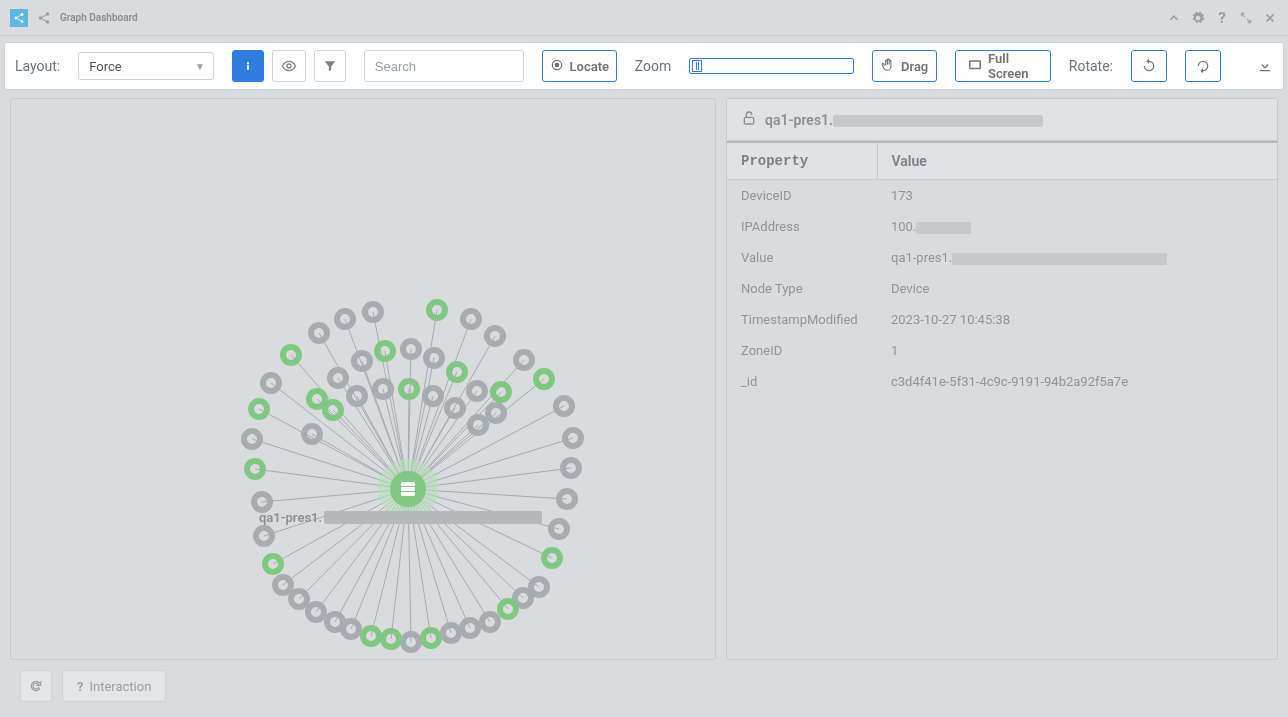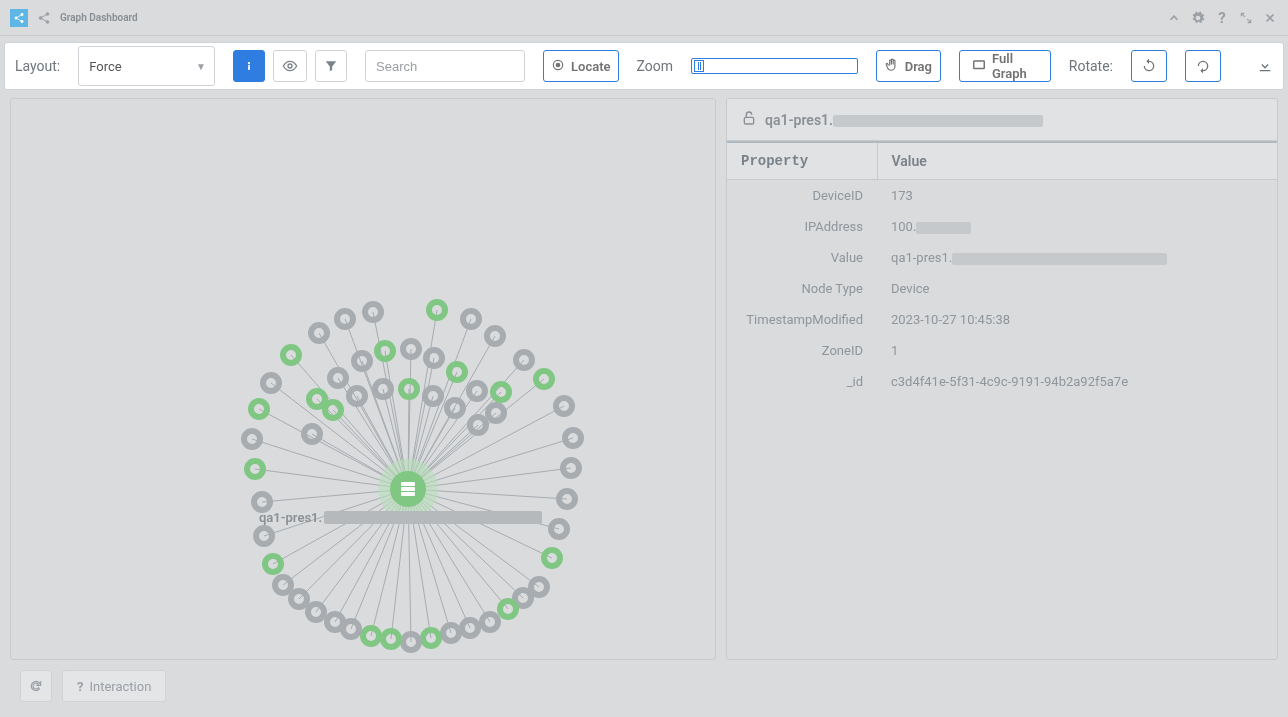--- a/index.html
+++ b/index.html
@@ -48,21 +48,21 @@
     margin: 6px 4px 8px 4px;
     border-radius: 3px;
     height: 48px;
     display: flex;
     align-items: center;
     padding: 0 10px;
     gap: 18px;
   }
   .tb-label { color: #6f767d; font-size: 14px; }
   .tb-select {
-    width: 160px; height: 40px;
+    width: 160px; height: 28px;
     border: 1px solid #cfd3d7;
     border-radius: 3px;
     background: #fff;
     display: flex;
     align-items: center;
     padding: 0 10px;
     color: #555;
     font-size: 13px;
     position: relative;
     cursor: pointer;
@@ -182,21 +182,21 @@
     padding: 10px 14px;
     font-size: 14px;
   }
   .prop-table th:first-child { width: 150px; border-right: 1px solid #c8cacc; font-family: Liberation Mono, monospace; }
   .prop-table td {
     padding: 8px 14px;
     color: #8e969d;
     font-size: 13px;
     vertical-align: middle;
   }
-  .prop-table td:first-child { width: 150px; text-align: right; }
+  .prop-table td:first-child { width: 150px; }
   .footer {
     display: flex;
     gap: 10px;
     padding: 10px 20px;
     align-items: center;
   }
   .footer .tb-btn { background: #e3e5e7; color: #9aa0a6; }
   .footer .tb-btn.labelled { gap: 6px; padding: 0 14px; font-weight: 400; }
   
   .graph-svg { position: absolute; inset: 0; width: 100%; height: 100%; }
@@ -323,21 +323,21 @@
     </span>
     <span>Drag</span>
   </div>
 
   <div class="tb-btn blue-outline">
     <span>
       <svg width="14" height="14" viewBox="0 0 24 24" fill="none" stroke="currentColor" stroke-width="2.5">
           <rect x="3" y="5" width="18" height="13" rx="1"></rect>
         </svg>
     </span>
-    <span>Full Graph</span>
+    <span>Full Screen</span>
   </div>
 
   <span class="tb-label">Rotate:</span>
   <div class="tb-btn blue-outline" style="min-width:36px;padding:0;">
     <svg width="16" height="16" viewBox="0 0 24 24" fill="none" stroke="currentColor" stroke-width="2.5">
         <path d="M4 12a8 8 0 108-8V1L8 5l4 4V6a6 6 0 11-6 6H4z" fill="currentColor" stroke="none"></path>
       </svg>
   </div>
   <div class="tb-btn blue-outline" style="min-width:36px;padding:0;">
     <svg width="16" height="16" viewBox="0 0 24 24" fill="none" stroke="currentColor" stroke-width="2.5">

